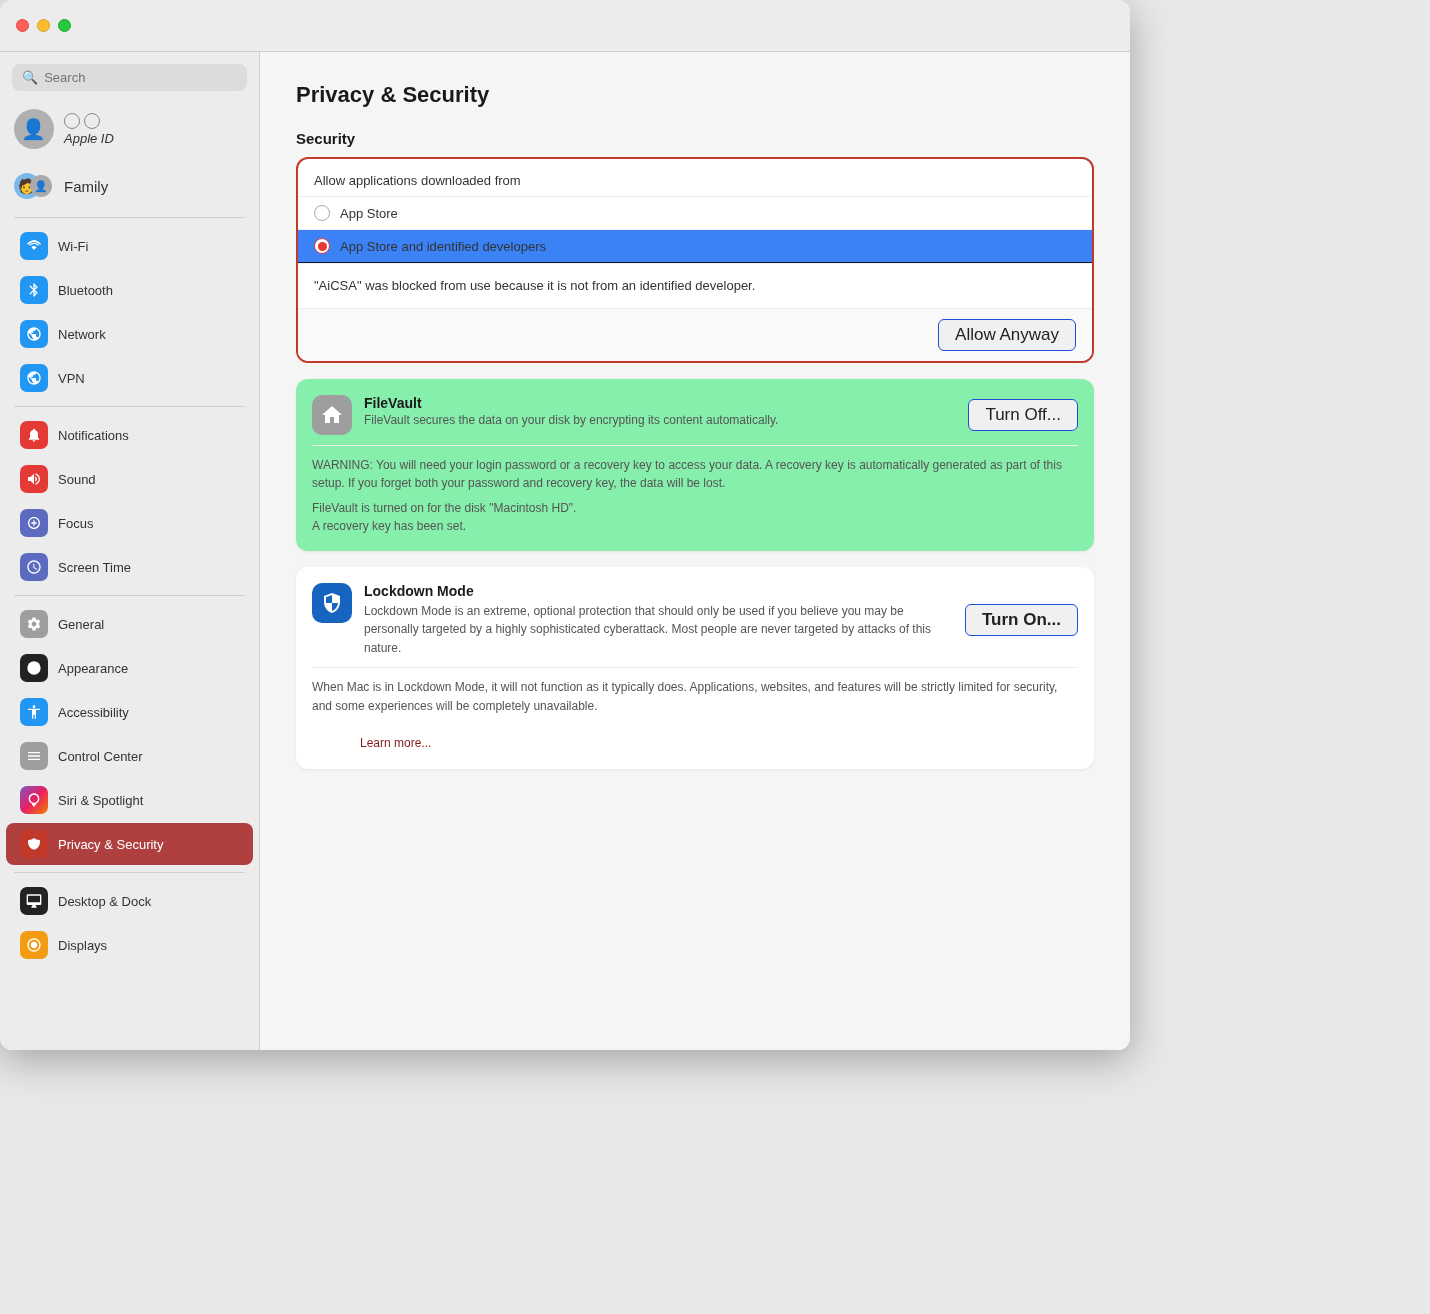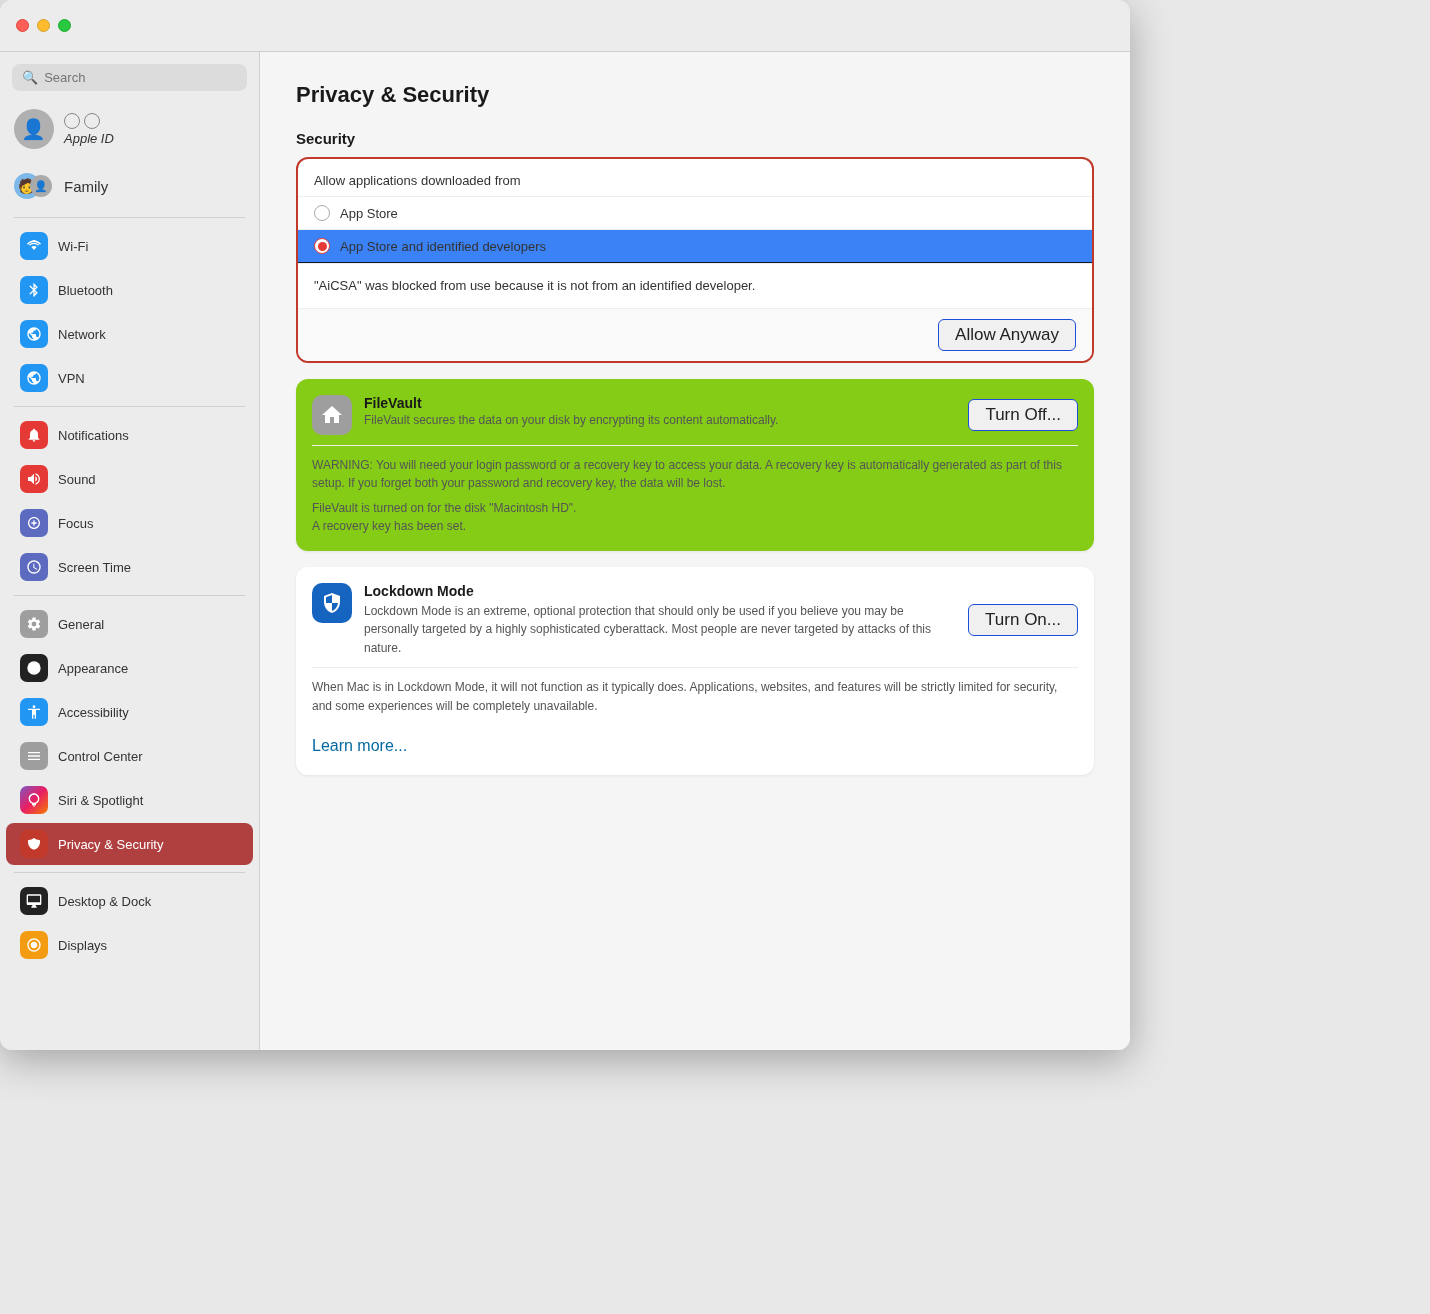--- a/index.html
+++ b/index.html
@@ -266,21 +266,21 @@
     .btn {
       background: #f0f0f0;
       border: 1px solid #1d4ed8;
       border-radius: 6px;
       padding: 5px 16px;
       font-size: 17px;
       cursor: pointer;
       color: #222;
     }
     .filevault-card {
-      background: #84cc16;
+      background: #86efac;
       border-radius: 12px;
       padding: 16px;
       margin-bottom: 16px;
       box-shadow: 0 1px 3px rgba(0,0,0,0.07);
     }
     .filevault-header {
       display: flex;
       align-items: center;
       justify-content: space-between;
       margin-bottom: 8px;
@@ -369,23 +369,24 @@
     }
     .lockdown-body {
       font-size: 12px;
       color: #555;
       line-height: 1.55;
       margin-top: 10px;
       padding-top: 10px;
       border-top: 1px solid #eee;
     }
     .learn-more {
-      color: #0369a1;
+      color: #7f1d1d;
       text-decoration: none;
-      font-size: 16px;
+      font-size: 12px;
+      margin-left: 48px;
     }
   </style>
 </head>
 <body>
 
 <div class="titlebar">
   <div class="traffic-lights">
     <div class="tl tl-red"></div>
     <div class="tl tl-yellow"></div>
     <div class="tl tl-green"></div>
@@ -631,21 +632,21 @@
           <div class="lm-icon">
             <svg width="24" height="24" viewBox="0 0 24 24" fill="white">
                 <path d="M12 2L4 5v6.09c0 5.05 3.41 9.76 8 10.91 4.59-1.15 8-5.86 8-10.91V5l-8-3zM12 11.99h6c-.47 3.65-2.82 6.9-6 7.93V12H6V6.3l6-2.26V11.99z"></path>
               </svg>
           </div>
           <div>
             <div class="lm-title">Lockdown Mode</div>
             <div class="lm-desc">Lockdown Mode is an extreme, optional protection that should only be used if you believe you may be personally targeted by a highly sophisticated cyberattack. Most people are never targeted by attacks of this nature.</div>
           </div>
         </div>
-        <button class="btn" style="flex-shrink:0; margin-left: 16px;">Turn On...</button>
+        <button class="btn" style="flex-shrink:0; margin-left: 16px; font-weight: bold;">Turn On...</button>
       </div>
       <div class="lockdown-body">
         <span>When Mac is in Lockdown Mode, it will not function as it typically does. Applications, websites, and features will be strictly limited for security, and some experiences will be completely unavailable.</span><br><br>
         <a href="#" class="learn-more">Learn more...</a>
       </div>
     </div>
   </div>
 </div>
 
 </body></html>

